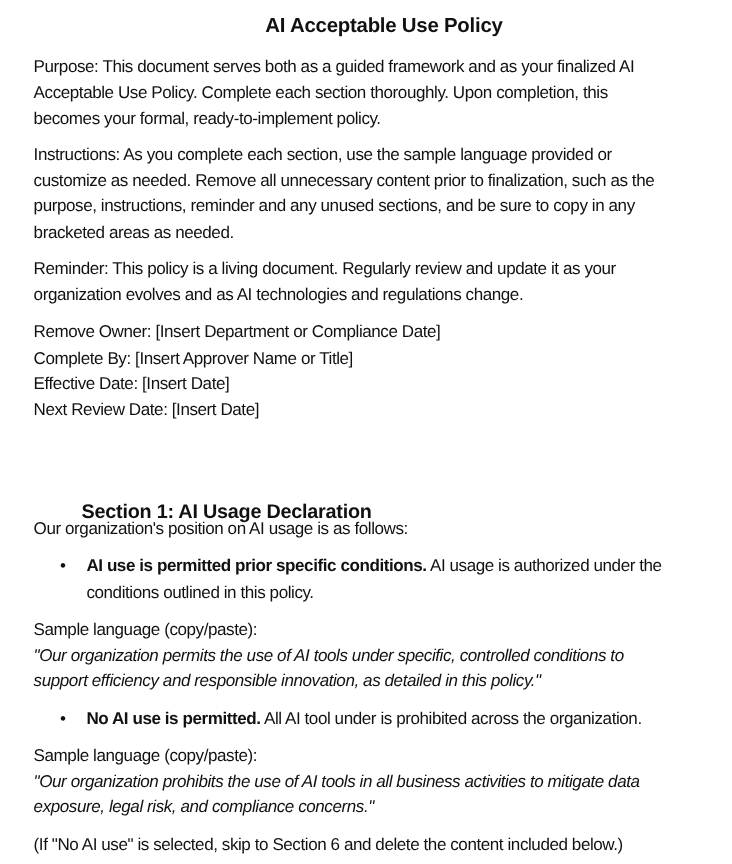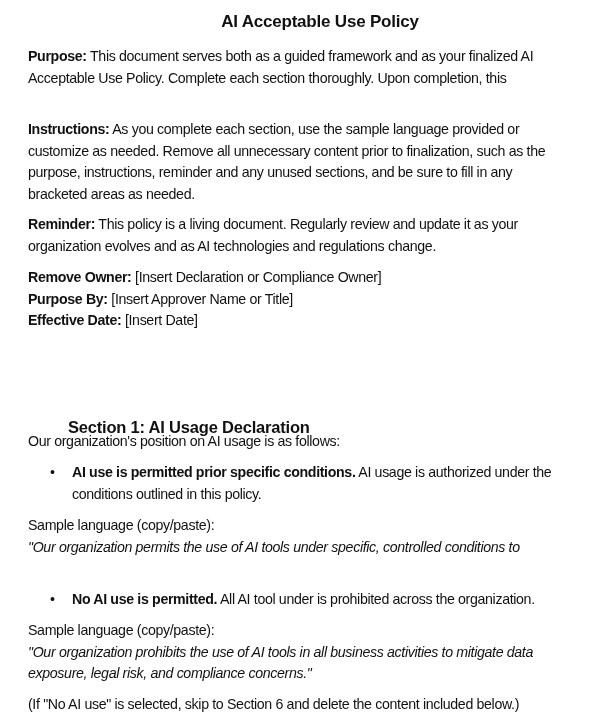--- a/index.html
+++ b/index.html
@@ -10,21 +10,21 @@
   }
   .page { position:relative; width:610px; height:720px; }
   .title {
     position:absolute; left:0; width:640px; top:12px;
     text-align:center; font-weight:bold; font-size:17px; letter-spacing:-0.2px;
   }
   .para {
     position:absolute; left:28px; width:570px;
     font-size:14.2px; line-height:21.5px; letter-spacing:-0.35px;
   }
-  .para b { font-weight:bold; }
+  .para b { font-weight:normal; }
   .meta-line { display:block; }
   .section-heading {
     position:absolute; left:28px; top:418px;
     font-weight:bold; font-size:16.5px; letter-spacing:-0.2px;margin-left:40px;
   }
   .bullet {
     position:absolute; left:72px; width:530px;
     font-size:14.2px; line-height:21.5px; letter-spacing:-0.35px;
   }
   .bullet-dot {
@@ -35,53 +35,56 @@
 </head>
 <body>
 
 <div class="page">
 
   <div class="title">AI Acceptable Use Policy</div>
 
   <div class="para" style="top:46px;">
     <span class="meta-line"><b>Purpose:</b><span> This document serves both as a guided framework and as your finalized AI</span></span>
     <span class="meta-line">Acceptable Use Policy. Complete each section thoroughly. Upon completion, this</span>
+    <span class="meta-line">becomes your formal, ready-to-implement policy.</span>
   </div>
 
   <div class="para" style="top:119px;">
     <span class="meta-line"><b>Instructions:</b><span> As you complete each section, use the sample language provided or</span></span>
     <span class="meta-line">customize as needed. Remove all unnecessary content prior to finalization, such as the</span>
-    <span class="meta-line">purpose, instructions, reminder and any unused sections, and be sure to fill in any</span>
+    <span class="meta-line">purpose, instructions, reminder and any unused sections, and be sure to copy in any</span>
     <span class="meta-line">bracketed areas as needed.</span>
   </div>
 
   <div class="para" style="top:214px;">
     <span class="meta-line"><b>Reminder:</b><span> This policy is a living document. Regularly review and update it as your</span></span>
     <span class="meta-line">organization evolves and as AI technologies and regulations change.</span>
   </div>
 
   <div class="para" style="top:267px;">
-    <span class="meta-line"><b>Remove Owner:</b><span> [Insert Declaration or Compliance Owner]</span></span>
-    <span class="meta-line"><b>Purpose By:</b><span> [Insert Approver Name or Title]</span></span>
+    <span class="meta-line"><b>Remove Owner:</b><span> [Insert Department or Compliance Date]</span></span>
+    <span class="meta-line"><b>Complete By:</b><span> [Insert Approver Name or Title]</span></span>
     <span class="meta-line"><b>Effective Date:</b><span> [Insert Date]</span></span>
+    <span class="meta-line"><b>Next Review Date:</b><span> [Insert Date]</span></span>
   </div>
 
   <div class="section-heading">Section 1: AI Usage Declaration</div>
 
   <div class="para" style="top:431px;">Our organization's position on AI usage is as follows:</div>
 
   <div class="bullet" style="top:462px;">
     <span class="bullet-dot">•</span>
     <span class="meta-line"><b>AI use is permitted prior specific conditions.</b><span> AI usage is authorized under the</span></span>
     <span class="meta-line">conditions outlined in this policy.</span>
   </div>
 
   <div class="para" style="top:515px;">
     <span class="meta-line">Sample language (copy/paste):</span>
     <span class="meta-line italic">"Our organization permits the use of AI tools under specific, controlled conditions to</span>
+    <span class="meta-line italic">support efficiency and responsible innovation, as detailed in this policy."</span>
   </div>
 
   <div class="bullet" style="top:589px;">
     <span class="bullet-dot">•</span>
     <span class="meta-line"><b>No AI use is permitted.</b><span> All AI tool under is prohibited across the organization.</span></span>
   </div>
 
   <div class="para" style="top:620px;">
     <span class="meta-line">Sample language (copy/paste):</span>
     <span class="meta-line italic">"Our organization prohibits the use of AI tools in all business activities to mitigate data</span>

